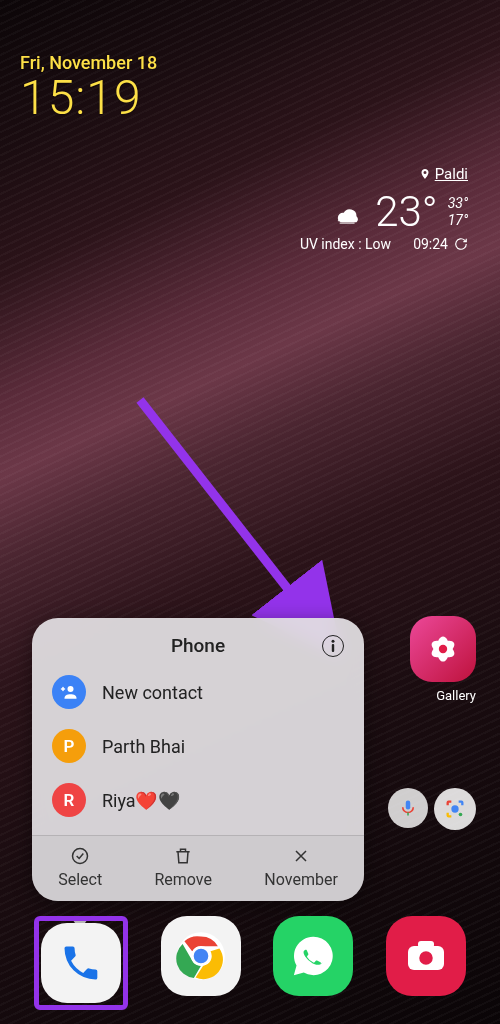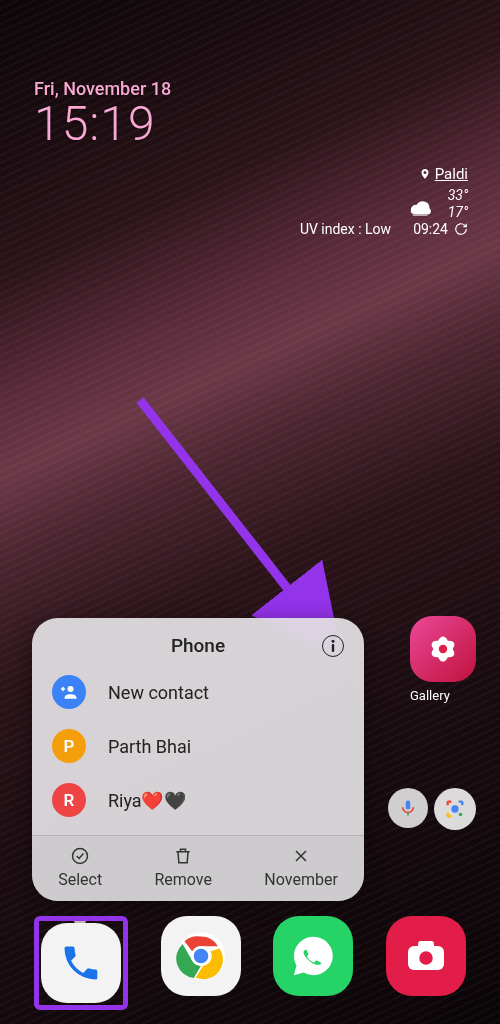--- a/index.html
+++ b/index.html
@@ -12,53 +12,53 @@
       #5a2b3a 32%,
       #6c3848 38%,
       #4a2530 45%,
       #2b1319 55%,
       #1a0c10 70%,
       #0a0507 100%);
   }
   .wallpaper::after{content:"";position:absolute;inset:0;background:
     repeating-linear-gradient(155deg,rgba(255,255,255,0.03) 0 2px,transparent 2px 7px);}
 
-  .datetime{position:absolute;left:34px;top:52px;color:#f9a8d4;text-shadow:0 1px 2px rgba(0,0,0,.4);margin-top:26px;}
+  .datetime{position:absolute;left:20px;top:52px;color:#fde047;text-shadow:0 1px 2px rgba(0,0,0,.4);}
   .date{font-size:18px;font-weight:500;}
   .time{font-size:48px;font-weight:300;letter-spacing:1px;margin-top:-4px;}
 
   .weather{position:absolute;right:32px;top:165px;color:#fff;text-align:right;}
   .loc{font-size:15px;display:flex;align-items:center;justify-content:flex-end;gap:4px;text-decoration:underline;}
   .temp-row{display:flex;align-items:center;justify-content:flex-end;gap:10px;margin-top:4px;}
   .cloud{font-size:28px;}
   .temp{font-size:42px;font-weight:300;}
   .hl{font-size:14px;line-height:1.2;font-style:italic;}
   .uv{font-size:14px;display:flex;align-items:center;justify-content:flex-end;gap:6px;}
 
   .arrow{position:absolute;left:120px;top:380px;color:#9333ea;}
 
   
   .popup{position:absolute;left:32px;top:618px;width:332px;background:rgba(225,222,225,.94);border-radius:26px;overflow:hidden;backdrop-filter:blur(8px);box-shadow:0 4px 20px rgba(0,0,0,.4);}
   .popup-header{padding:16px 20px 8px;display:flex;align-items:center;}
   .popup-title{flex:1;text-align:center;font-size:19px;color:#222;font-weight:500;}
   .info-btn{width:22px;height:22px;border:1.6px solid #222;border-radius:50%;display:flex;align-items:center;justify-content:center;font-size:13px;font-weight:600;color:#222;cursor:pointer;}
   .popup-list{padding:0 14px 8px;}
-  .row{display:flex;align-items:center;gap:22px;padding:10px 6px;font-size:18px;color:#222;}
+  .row{display:flex;align-items:center;gap:16px;padding:10px 6px;font-size:18px;color:#222;}
   .av{width:34px;height:34px;border-radius:50%;display:flex;align-items:center;justify-content:center;color:#fff;font-weight:600;font-size:17px;flex-shrink:0;}
   .av-blue{background:#3b82f6;}
   .av-orange{background:#f59e0b;}
   .av-red{background:#ef4444;}
   .popup-actions{display:flex;justify-content:space-around;border-top:1px solid rgba(0,0,0,.12);padding:10px 0 12px;background:rgba(200,197,200,.5);}
   .action{display:flex;flex-direction:column;align-items:center;gap:4px;font-size:16px;color:#333;cursor:pointer;}
   .action svg{width:20px;height:20px;stroke:#333;fill:none;stroke-width:1.8;}
 
   .popup-tail{position:absolute;left:70px;top:916px;width:0;height:0;border-left:10px solid transparent;border-right:10px solid transparent;border-top:14px solid rgba(200,197,200,.9);}
 
   
-  .gallery-wrap{position:absolute;right:24px;top:616px;text-align:left;color:#fff;font-size:13px;}
+  .gallery-wrap{position:absolute;right:24px;top:616px;text-align:right;color:#fff;font-size:13px;}
   .gallery{width:66px;height:66px;border-radius:22px;background:linear-gradient(135deg,#ec4899,#be123c);display:flex;align-items:center;justify-content:center;margin:0 auto 6px;}
 
   
   .search-mic{position:absolute;right:72px;top:788px;width:40px;height:40px;border-radius:50%;background:rgba(255,255,255,.8);display:flex;align-items:center;justify-content:center;}
   .search-lens{position:absolute;right:24px;top:788px;width:42px;height:42px;border-radius:50%;background:rgba(255,255,255,.85);display:flex;align-items:center;justify-content:center;}
 
   
   .dock{position:absolute;left:0;right:0;bottom:14px;display:flex;justify-content:space-around;padding:0 18px;}
   .dock-icon{width:80px;height:80px;border-radius:26px;display:flex;align-items:center;justify-content:center;}
   .phone-hl{border:5px solid #9333ea;padding:2px;border-radius:6px;}
@@ -87,20 +87,21 @@
     <span>Paldi</span>
   </div>
   <div class="temp-row">
     <span class="cloud">
       <svg width="34" height="26" viewBox="0 0 40 30" fill="#fff">
           <path d="M30 20a8 8 0 00-15-4 6 6 0 00-7 6 5 5 0 005 5h17a5 5 0 000-7z"></path>
           <rect x="8" y="24" width="22" height="2" rx="1" fill="#fff" opacity=".8"></rect>
           <rect x="10" y="27" width="18" height="2" rx="1" fill="#fff" opacity=".6"></rect>
         </svg>
     </span>
+    <span class="temp">23°</span>
     <span class="hl">
       <div>33°</div>
       <div>17°</div>
     </span>
   </div>
   <div class="uv">
     <span>UV index : Low</span>
     <span style="width:10px"></span>
     <span>09:24</span>
     <svg width="14" height="14" viewBox="0 0 24 24" fill="none" stroke="#fff" stroke-width="2">

